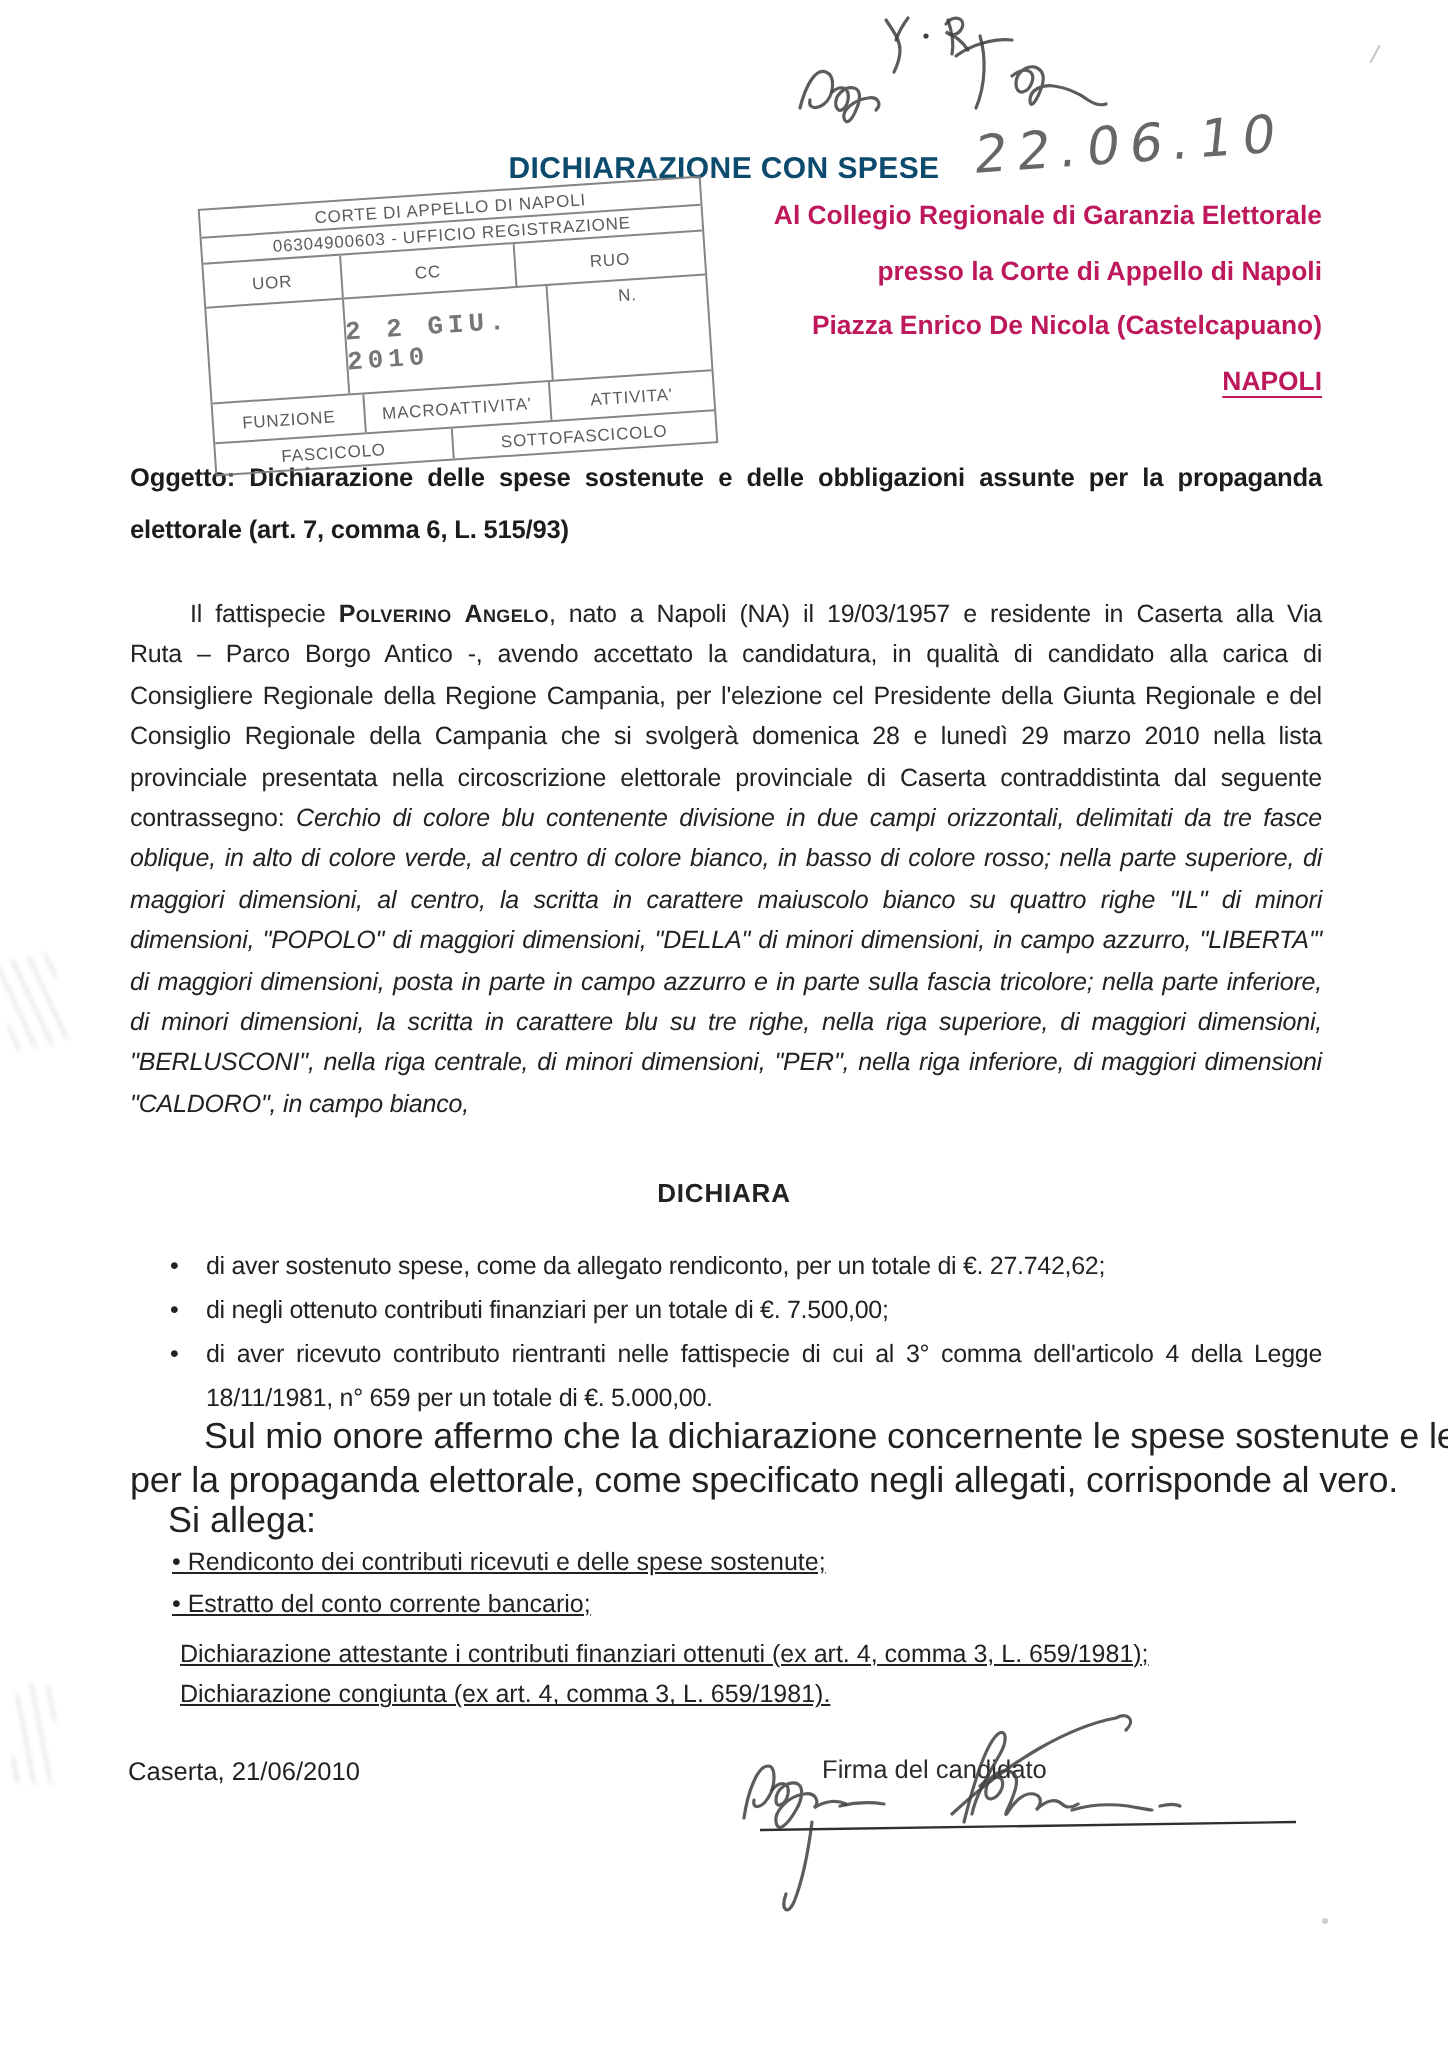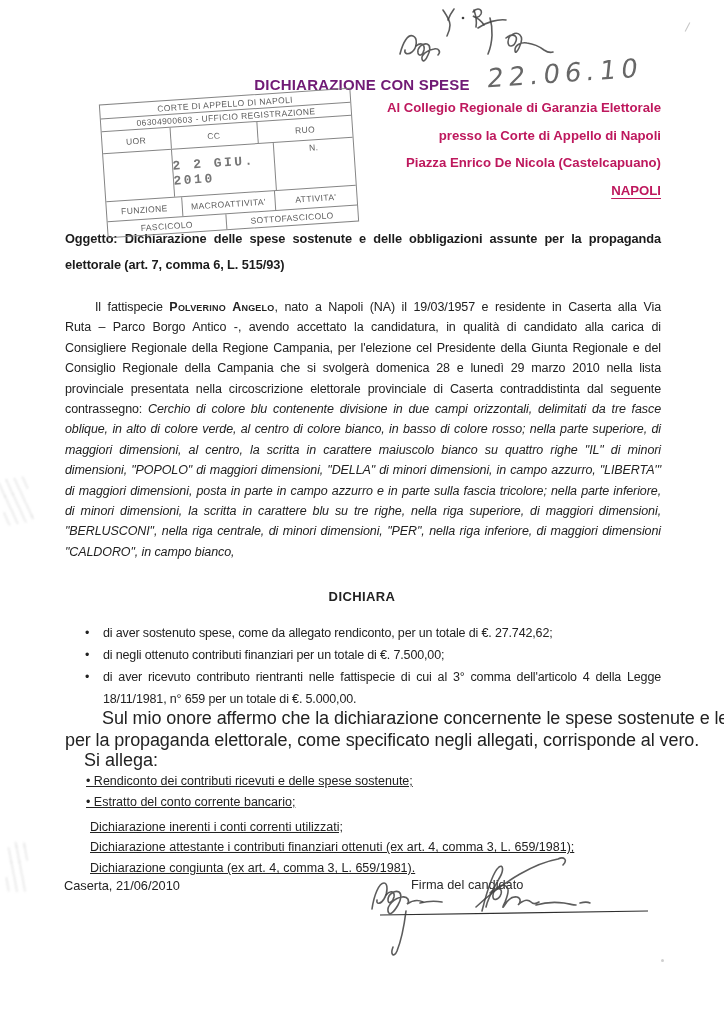--- a/index.html
+++ b/index.html
@@ -10,21 +10,21 @@
   
   .line{white-space:nowrap;text-align:justify;text-align-last:justify;}
   .line.noj{text-align-last:left;}
   .line.ind{padding-left:30px;}
   .line.ind2{padding-left:37px;}
   .run-i{font-style:italic;}
   .run-sc{font-variant:small-caps;font-weight:bold;letter-spacing:.2px;}
 
   
   .title{left:0;right:0;top:76px;text-align:center;font-size:15px;font-weight:bold;
-         letter-spacing:.2px;color:#701a75;}
+         letter-spacing:.2px;color:#0c4a6e;}
   .hand-date{left:487px;top:58px;font-family:"DejaVu Sans",sans-serif;font-size:26px;
              color:#4d4d4d;letter-spacing:5px;transform:rotate(-4deg) skewX(-10deg);
              opacity:.85;}
   .recipient{right:63px;top:94px;text-align:right;font-weight:bold;font-size:13.2px;
              line-height:27.5px;color:#be185d;}
   .recipient div:last-child{text-decoration:underline;text-underline-offset:3px;}
 
   
   .stamp{left:103px;top:96px;width:252px;height:134px;transform:rotate(-3.8deg);
          color:#4f4f4f;opacity:.92;z-index:3;}
@@ -181,21 +181,20 @@
 
   <div class="abs closing">
       <div class="line ind2"><span>Sul mio onore affermo che la dichiarazione concernente le spese sostenute e le obbligazioni assunte</span></div>
       <div class="line noj"><span>per la propaganda elettorale, come specificato negli allegati, corrisponde al vero.</span></div>
     </div>
 
   <div class="abs attach-intro">Si allega:</div>
   <div class="abs attach">
       <div>• Rendiconto dei contributi ricevuti e delle spese sostenute;</div>
       <div>• Estratto del conto corrente bancario;</div>
-      <div>Dichiarazione inerenti i conti correnti utilizzati;</div>
       <div>Dichiarazione attestante i contributi finanziari ottenuti (ex art. 4, comma 3, L. 659/1981);</div>
       <div>Dichiarazione congiunta (ex art. 4, comma 3, L. 659/1981).</div>
     </div>
 
   <div class="abs place-date">Caserta, 21/06/2010</div>
   <div class="abs firma-label">Firma del candidato</div>
 
   <svg class="abs sig-svg" width="320" height="135" viewBox="0 0 320 135">
     <path class="ink-thin" d="M30,70 L298,66"></path>
     <path class="ink" d="M22,64c2,-14 7,-26 12,-26c4,0 4,10 0,16c-3,5 -8,6 -7,1"></path>

